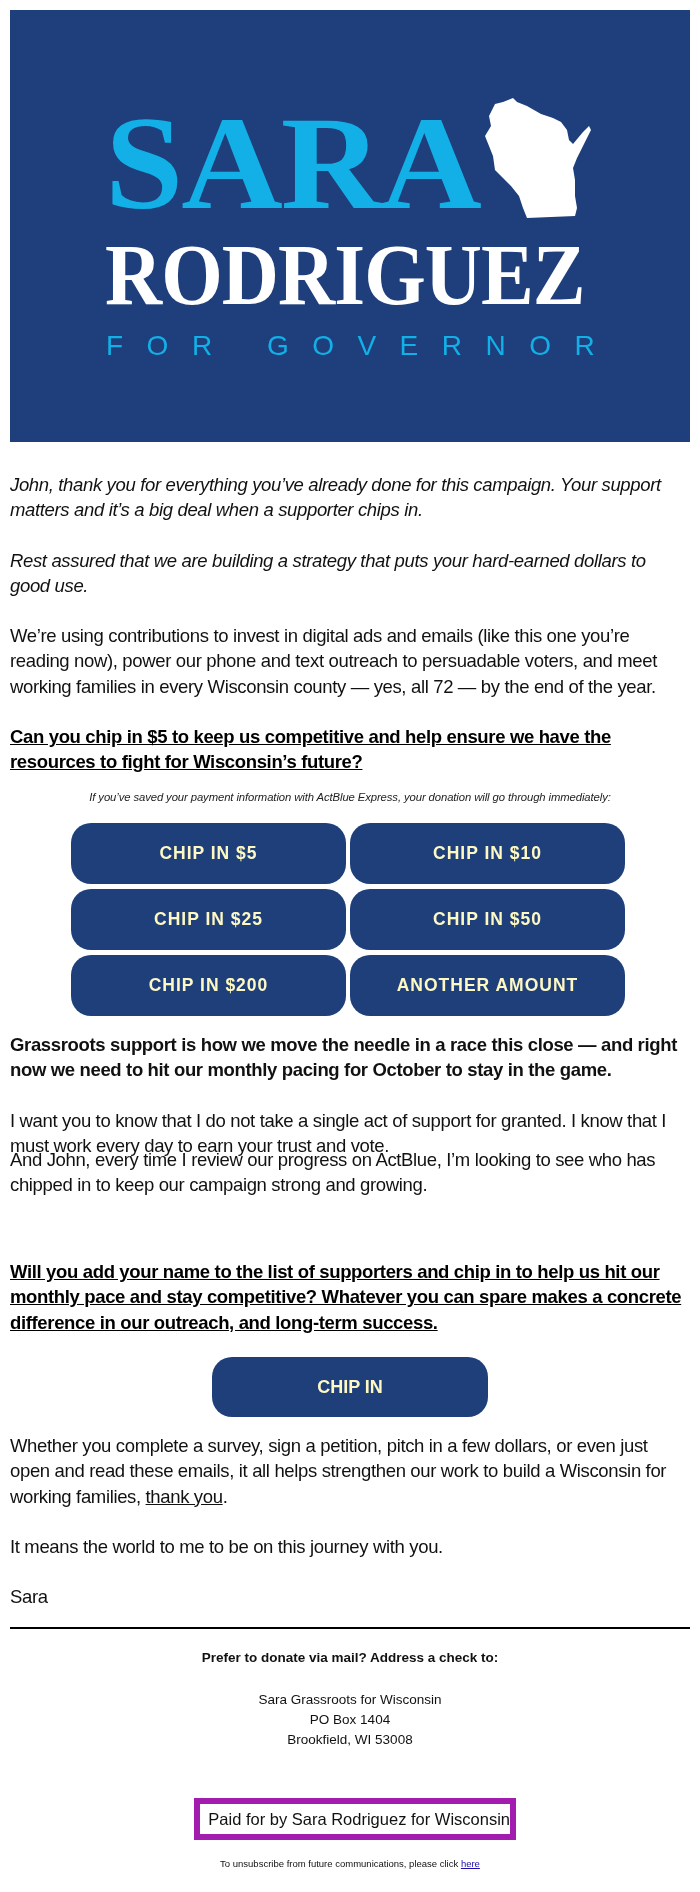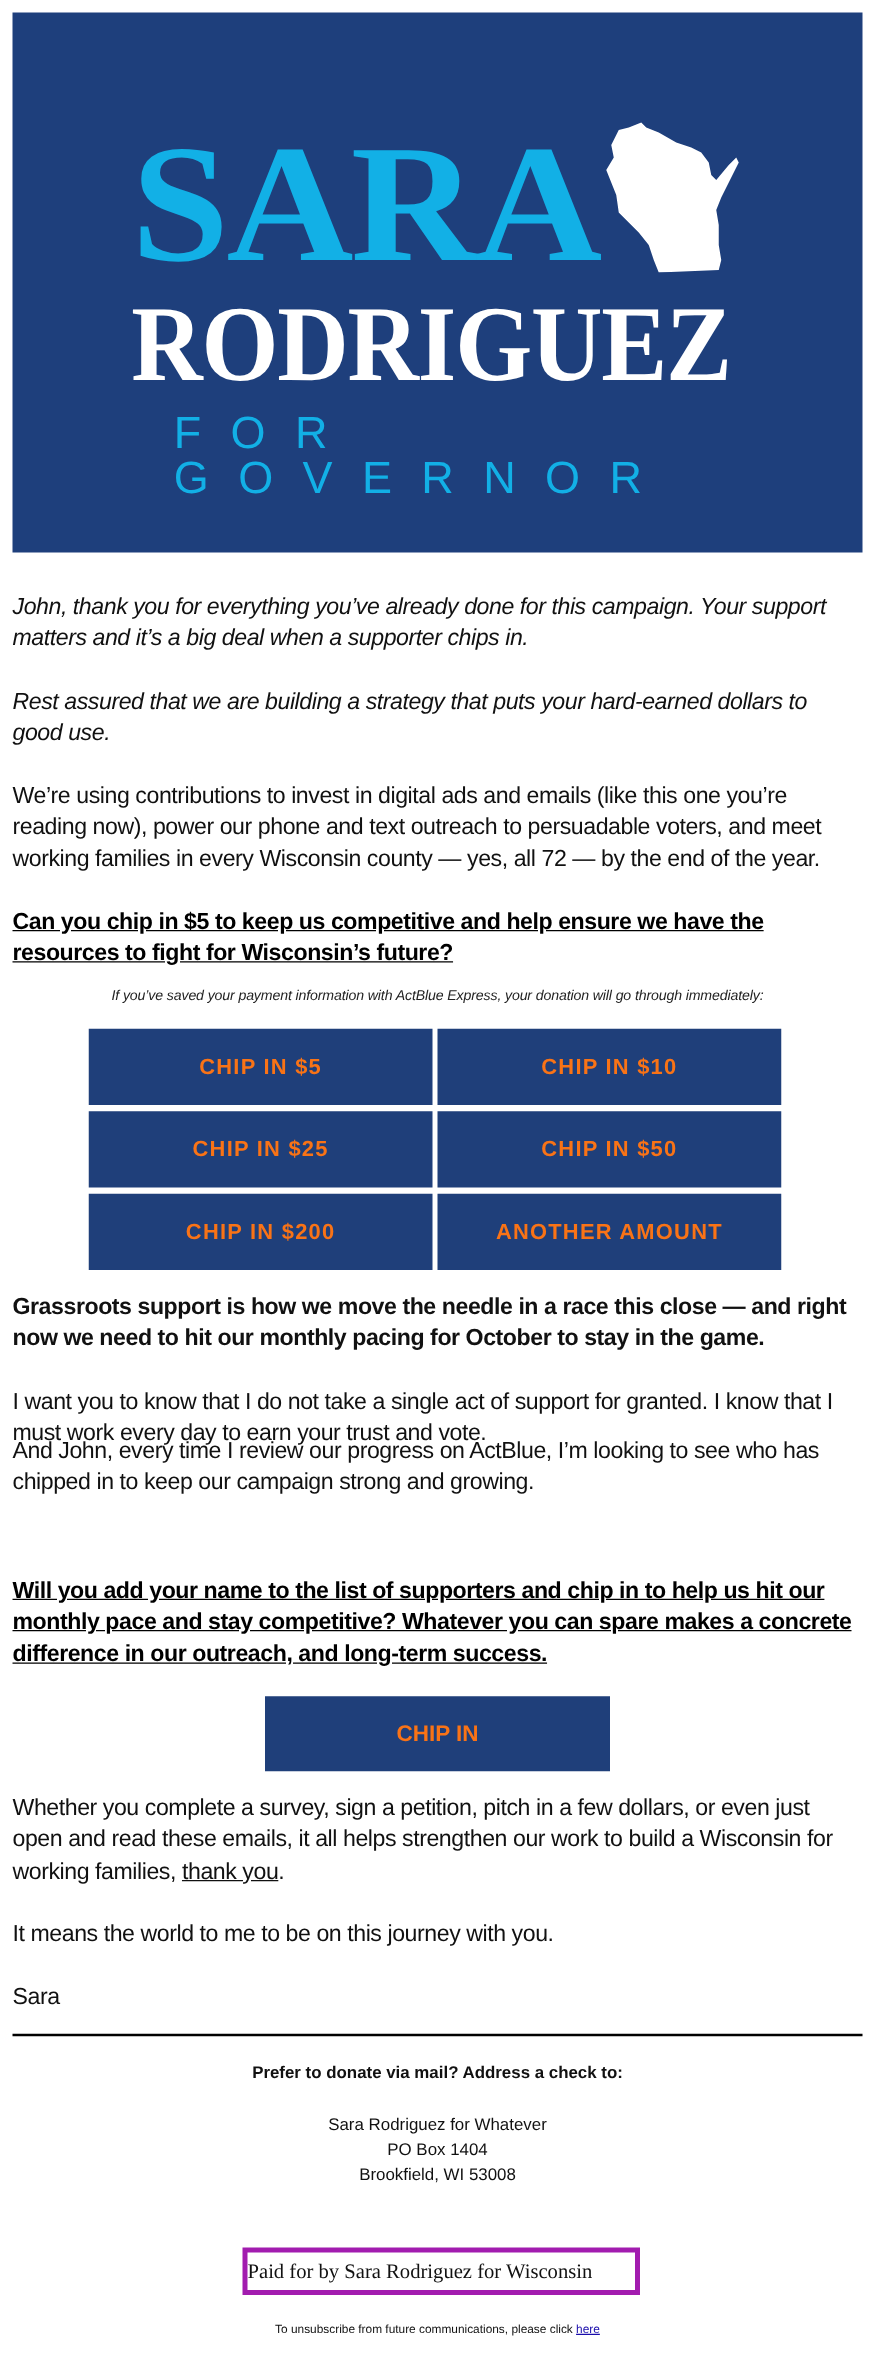--- a/index.html
+++ b/index.html
@@ -7,44 +7,44 @@
          font-family: "Liberation Sans", sans-serif; color: #111111; }
   .banner { position: absolute; left: 10px; top: 10px; width: 680px; height: 432px;
             background: #1e3f7c; }
   .logo-sara { position: absolute; left: 95px; top: 86px; font-family: "Liberation Serif", serif;
                font-weight: bold; font-size: 134px; line-height: 134px; color: #12b0e6;
                letter-spacing: -2px; transform: scaleX(1.05); transform-origin: left top; }
   .logo-rod { position: absolute; left: 95px; top: 222px; font-family: "Liberation Serif", serif;
               font-weight: bold; font-size: 86px; line-height: 86px; color: #ffffff;
               letter-spacing: -1px; transform: scaleX(0.92); transform-origin: left top; }
   .logo-gov { position: absolute; left: 96px; top: 318px; font-family: "Liberation Sans", sans-serif;
-              font-size: 36px; line-height: 36px; color: #12b0e6; letter-spacing: 23.5px; margin-left: 33px; }
+              font-size: 28px; line-height: 36px; color: #12b0e6; letter-spacing: 23.5px; }
   .wi-map { position: absolute; left: 473px; top: 86px; width: 112px; height: 122px; }
   .body-text { position: absolute; left: 10px; width: 680px; font-size: 18.5px; line-height: 25.4px;
                letter-spacing: -0.35px; }
   .body-text p { margin: 0; }
   .italic { font-style: italic; }
   .bold { font-weight: bold; }
   a.cta { color: #000000; font-weight: bold; text-decoration: underline; }
   .note { position: absolute; left: 0; width: 700px; top: 791px; text-align: center;
           font-size: 11.3px; font-style: italic; color: #222; letter-spacing: -0.1px; }
   .grid { position: absolute; left: 71px; top: 823px; width: 559px; display: grid;
           grid-template-columns: 275px 275px; column-gap: 4px; row-gap: 5px; }
-  .btn { background: #1f3f7a; color: #f97316; height: 61px; display: flex; align-items: center;
+  .btn { background: #1f3f7a; color: #fef9c3; height: 61px; display: flex; align-items: center;
          justify-content: center; font-weight: bold; font-size: 17.5px; letter-spacing: 1px;
-         text-decoration: none; cursor: pointer; }
+         text-decoration: none; cursor: pointer; border-radius: 20px; }
   .chip-btn { position: absolute; left: 212px; top: 1357px; width: 276px; height: 60px;
               font-size: 18px; letter-spacing: 0; }
   .divider { position: absolute; left: 10px; top: 1627px; width: 680px; height: 2px; background: #000; }
   .footer-head { position: absolute; left: 0; width: 700px; top: 1650px; text-align: center;
                  font-weight: bold; font-size: 13.5px; }
   .address { position: absolute; left: 0; width: 700px; top: 1690px; text-align: center;
              font-size: 13.5px; line-height: 20px; }
   .paid { position: absolute; left: 194px; top: 1798px; width: 310px; height: 30px;
-          border: 4px solid #a21caf; text-align: left; font-size: 16.5px; line-height: 30px; font-family: Liberation Serif, serif; }
+          border: 6px solid #a21caf; text-align: right; font-size: 16.5px; line-height: 30px; }
   .unsub { position: absolute; left: 0; width: 700px; top: 1858px; text-align: center; font-size: 9.5px; }
   .unsub a { color: #1a0dab; text-decoration: underline; }
   .ty { text-decoration: underline; }
 </style>
 </head>
 <body>
 
 <div class="banner">
   <div class="logo-sara">SARA</div>
   <svg class="wi-map" viewBox="0 0 112 122">
@@ -100,21 +100,21 @@
   <p>It means the world to me to be on this journey with you.</p>
 </div>
 <div class="body-text" style="top:1584px;">
   <p>Sara</p>
 </div>
 
 <div class="divider"></div>
 
 <div class="footer-head">Prefer to donate via mail? Address a check to:</div>
 <div class="address">
-  <div>Sara Rodriguez for Whatever</div>
+  <div>Sara Grassroots for Wisconsin</div>
   <div>PO Box 1404</div>
   <div>Brookfield, WI 53008</div>
 </div>
 
 <div class="paid">Paid for by Sara Rodriguez for Wisconsin</div>
 
 <div class="unsub">
   <span>To unsubscribe from future communications, please click </span><a href="#">here</a>
 </div>
 

